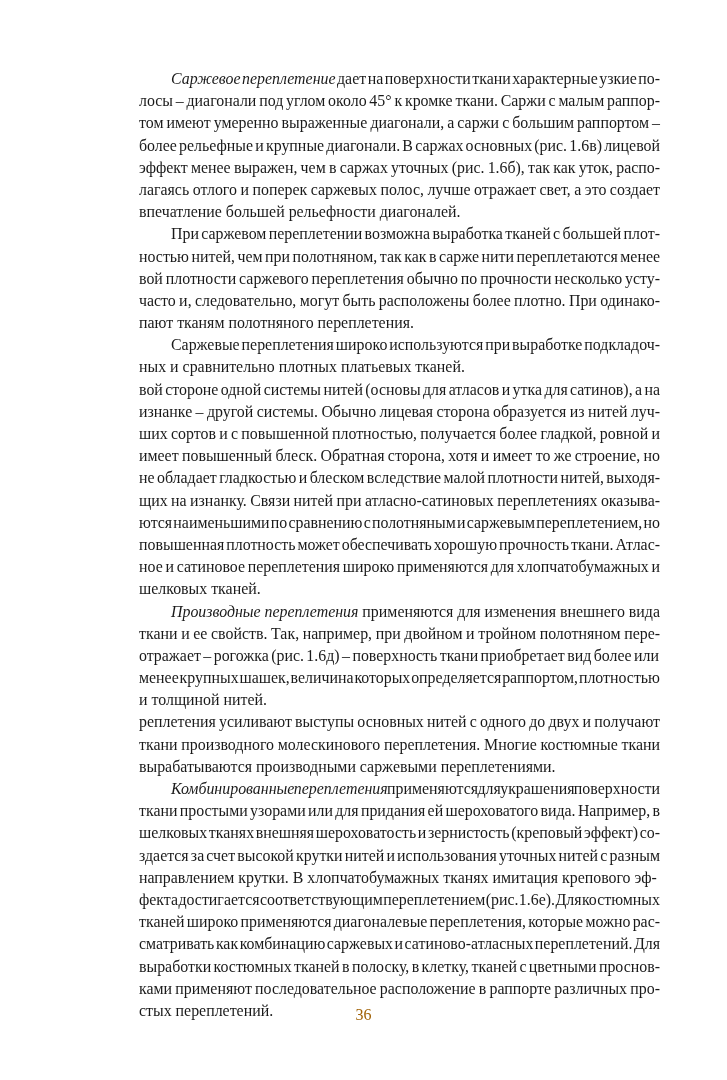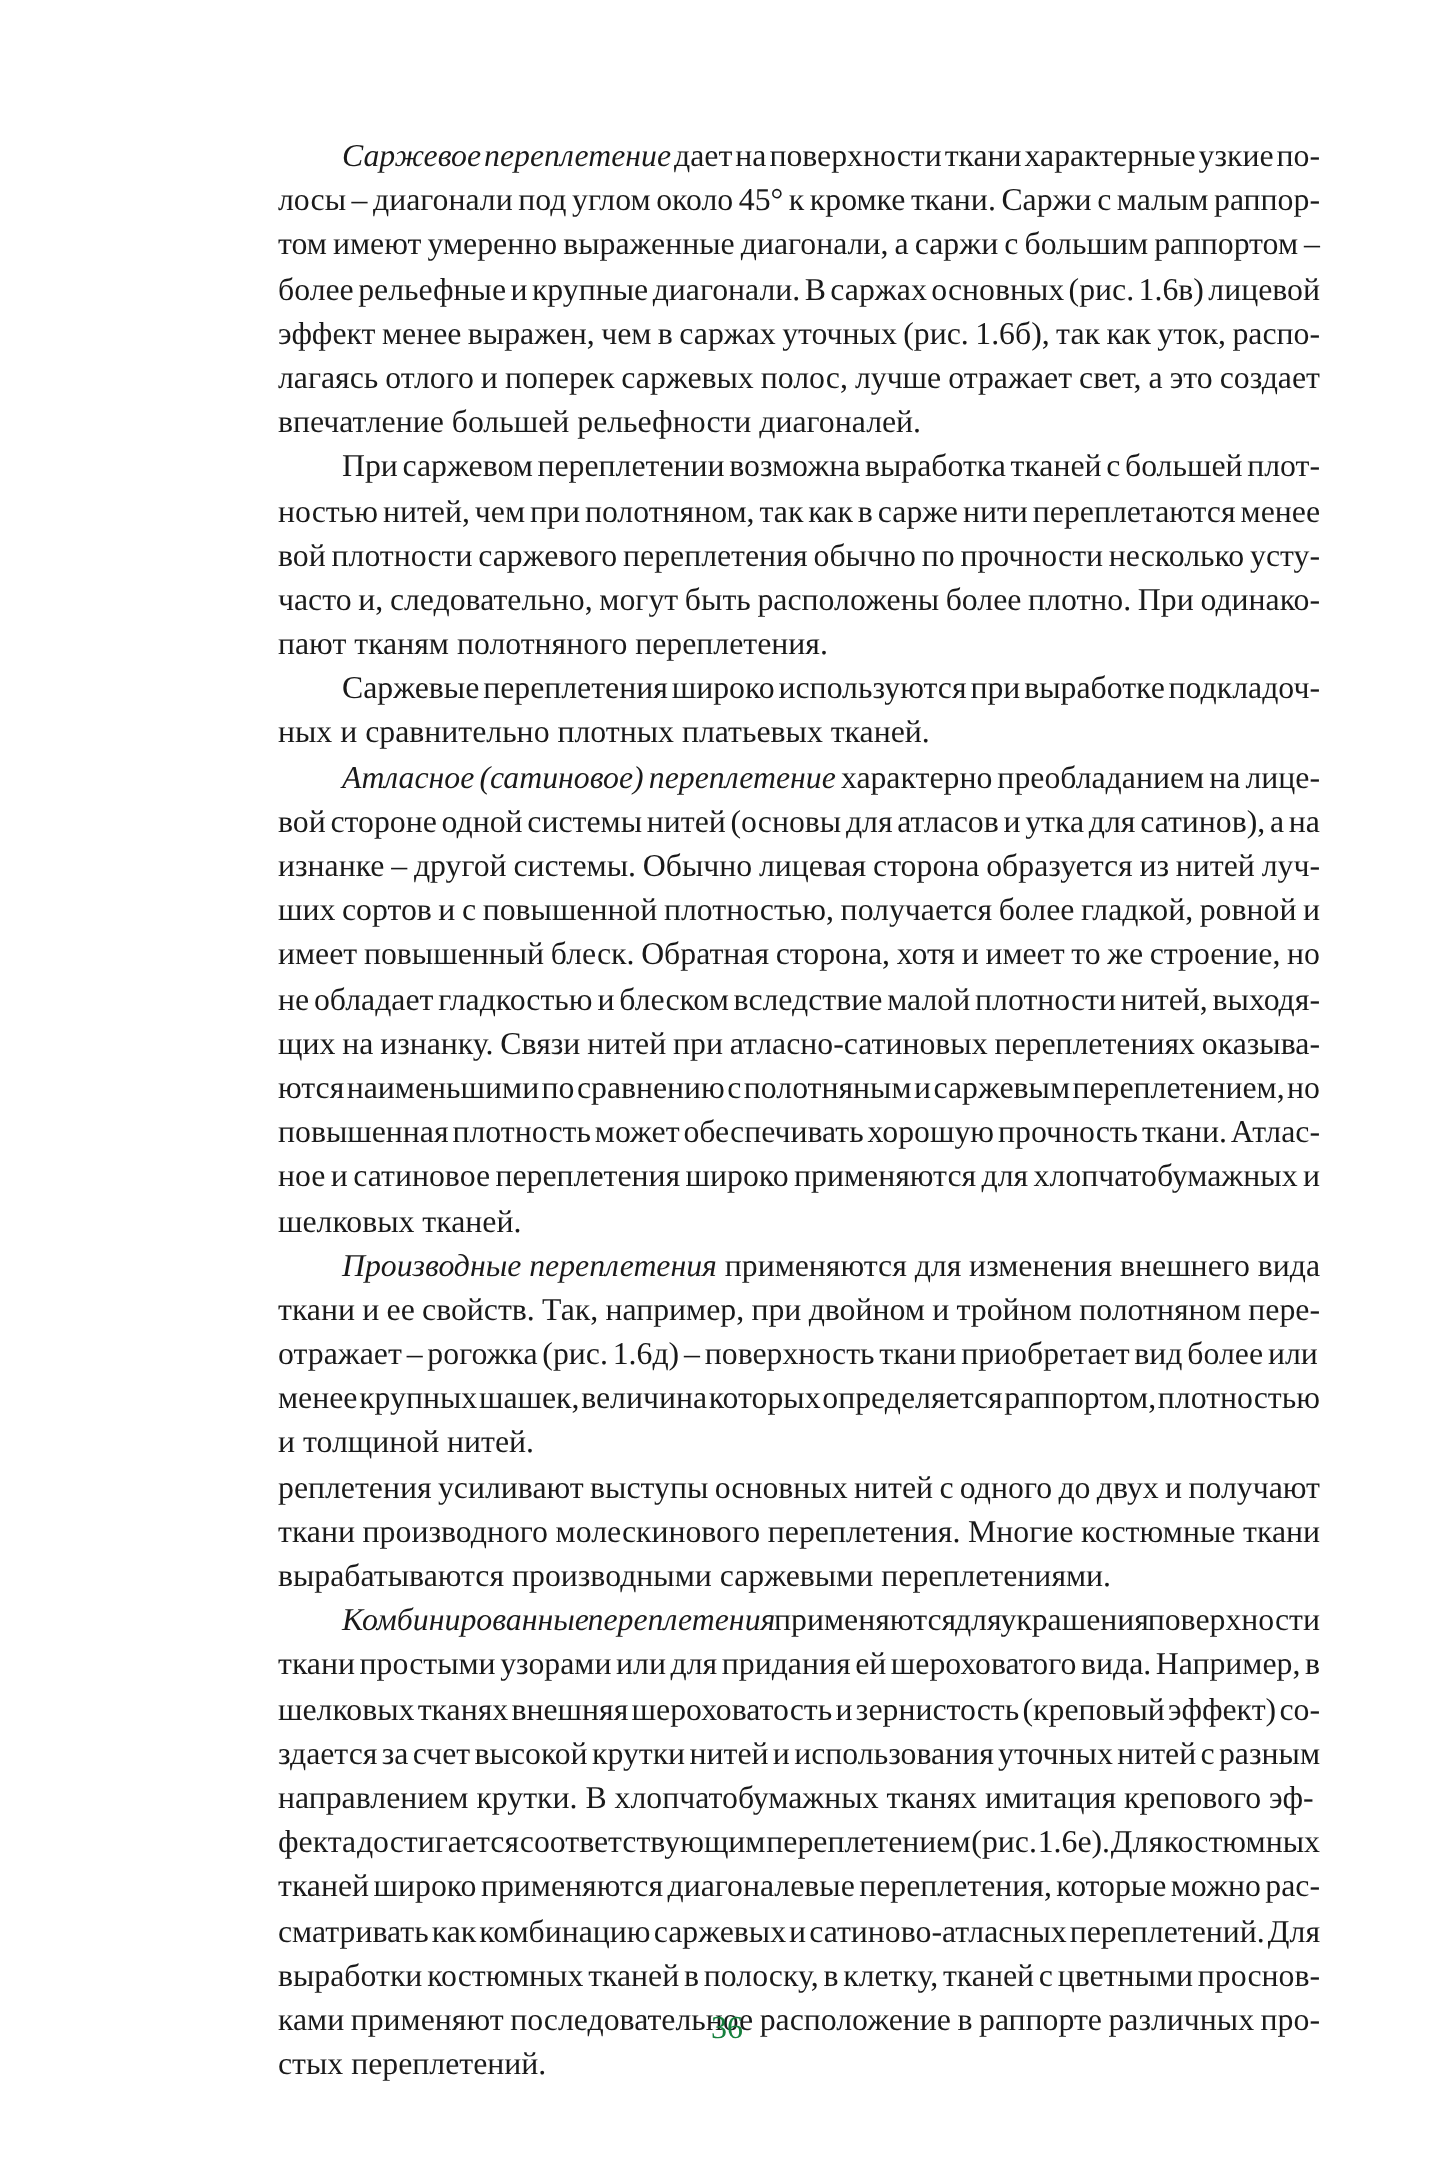--- a/index.html
+++ b/index.html
@@ -30,21 +30,21 @@
   .line.last { text-align-last: left; }
   .line.indent { padding-left: 32px; }
   .line .it { font-style: italic; }
   .page-number {
     position: absolute;
     left: 0; right: 0;
     top: 1006px;
     text-align: center;
     font-size: 16px;
     font-family: "Liberation Serif", "DejaVu Serif", serif;
-    color: #15803d;
+    color: #a16207;
   }
 </style>
 </head>
 <body>
 
 <div class="page">
   <div>
     <span class="line indent" style="white-space: nowrap; word-spacing: -2.48438px;"><span class="it">Саржевое переплетение</span><span> дает на поверхности ткани характерные узкие по-</span></span>
     <span class="line" style="white-space: nowrap; word-spacing: -1.18029px;">лосы – диагонали под углом около 45° к кромке ткани. Саржи с малым раппор-</span>
     <span class="line" style="white-space: nowrap; word-spacing: -0.921875px;">том имеют умеренно выраженные диагонали, а саржи с большим раппортом –</span>
@@ -61,21 +61,20 @@
     <span class="line" style="white-space: nowrap; word-spacing: -0.626736px;">часто и, следовательно, могут быть расположены более плотно. При одинако-</span>
     <span class="line last" style="white-space: nowrap;">пают тканям полотняного переплетения.</span>
   </div>
 
   <div>
     <span class="line indent" style="white-space: nowrap; word-spacing: -2.05469px;">Саржевые переплетения широко используются при выработке подкладоч-</span>
     <span class="line last" style="white-space: nowrap;">ных и сравнительно плотных платьевых тканей.</span>
   </div>
 
   <div>
-    <span class="line indent" style="white-space: nowrap; word-spacing: -1.42708px;"><span class="it">Атласное (сатиновое) переплетение</span><span> характерно преобладанием на лице-</span></span>
     <span class="line" style="white-space: nowrap; word-spacing: -1.59856px;">вой стороне одной системы нитей (основы для атласов и утка для сатинов), а на</span>
     <span class="line" style="white-space: nowrap; word-spacing: -0.576562px;">изнанке – другой системы. Обычно лицевая сторона образуется из нитей луч-</span>
     <span class="line" style="white-space: nowrap; word-spacing: -0.684375px;">ших сортов и с повышенной плотностью, получается более гладкой, ровной и</span>
     <span class="line" style="white-space: nowrap; word-spacing: -0.62642px;">имеет повышенный блеск. Обратная сторона, хотя и имеет то же строение, но</span>
     <span class="line" style="white-space: nowrap; word-spacing: -1.55382px;">не обладает гладкостью и блеском вследствие малой плотности нитей, выходя-</span>
     <span class="line" style="white-space: nowrap; word-spacing: -0.548828px;">щих на изнанку. Связи нитей при атласно-сатиновых переплетениях оказыва-</span>
     <span class="line" style="white-space: nowrap; word-spacing: -2.7691px;">ются наименьшими по сравнению с полотняным и саржевым переплетением, но</span>
     <span class="line" style="white-space: nowrap; word-spacing: -2.01339px;">повышенная плотность может обеспечивать хорошую прочность ткани. Атлас-</span>
     <span class="line" style="white-space: nowrap; word-spacing: -1.25391px;">ное и сатиновое переплетения широко применяются для хлопчатобумажных и</span>
     <span class="line last" style="white-space: nowrap;">шелковых тканей.</span>

